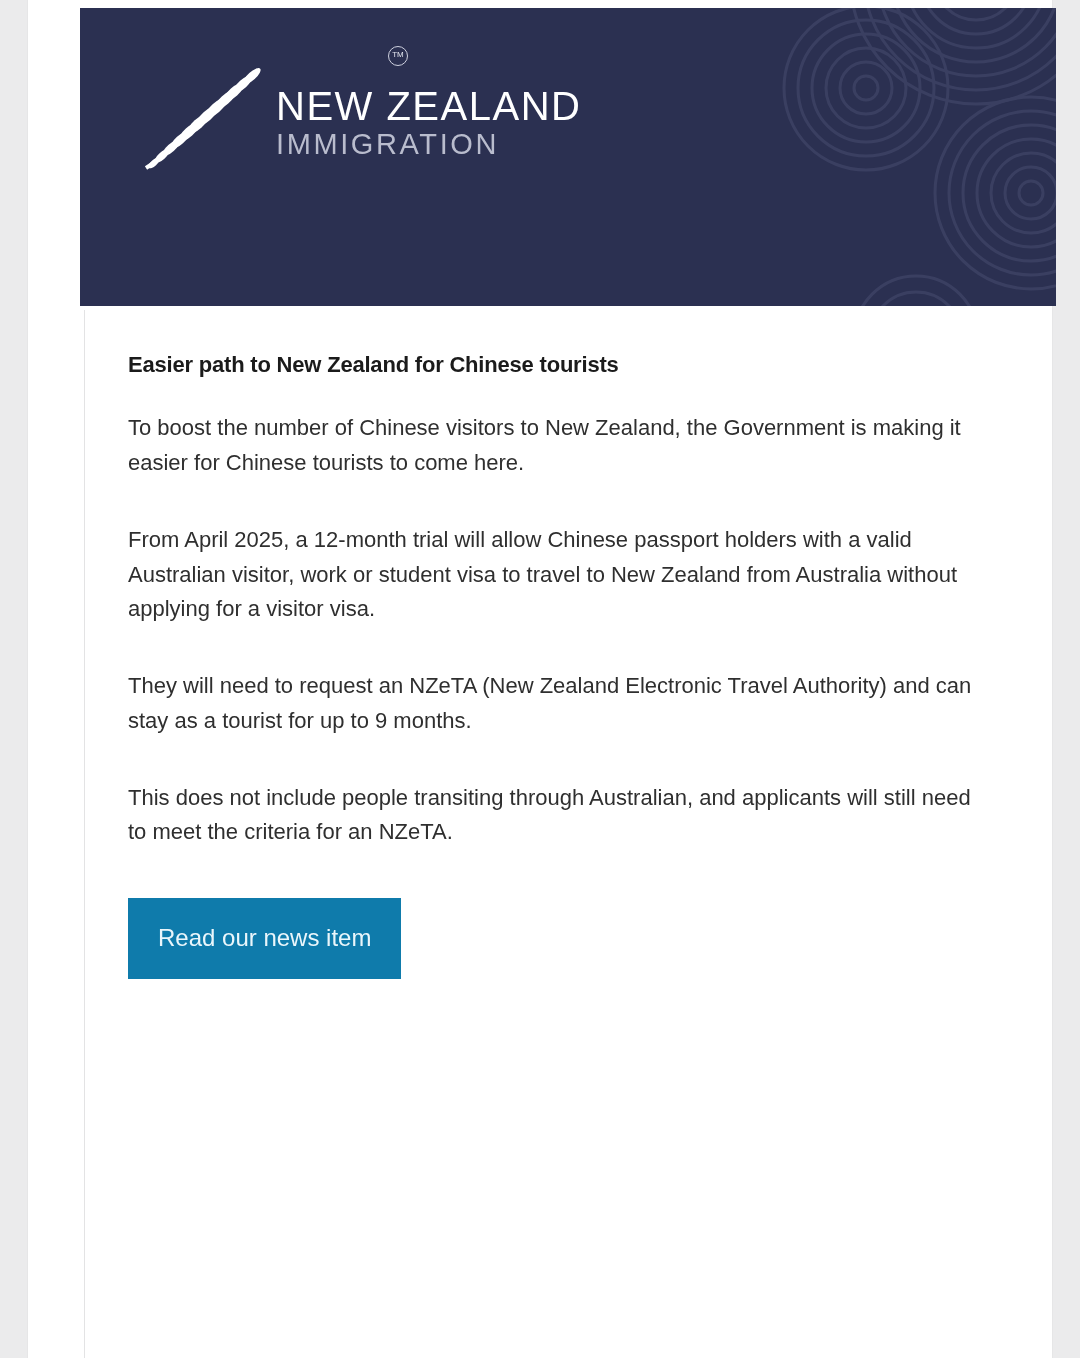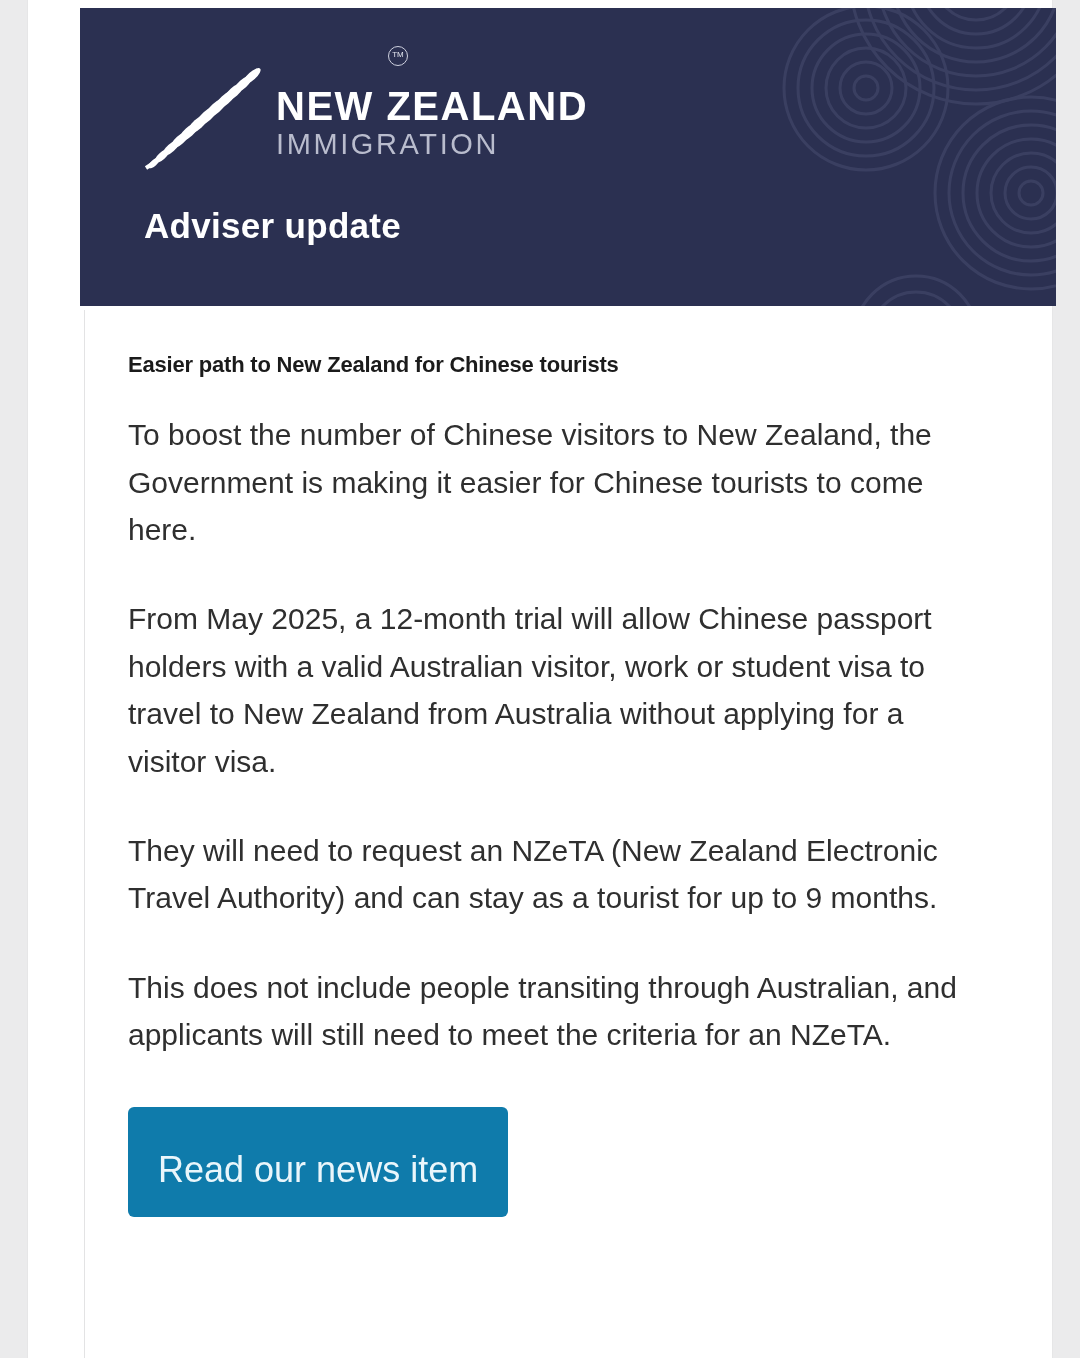--- a/index.html
+++ b/index.html
@@ -73,21 +73,21 @@
     margin-right: 6px;
     flex: none;
   }
   .logo-text {
     margin-top: 30px;
     position: relative;
   }
   .logo-line1 {
     color: #ffffff;
     font-size: 40px;
-    font-weight: bold;
+    font-weight: normal;
     letter-spacing: 1.5px;
     line-height: 1.0;
     text-align: center;
   }
   .logo-line2 {
     color: #b9bccd;
     font-size: 29px;
     font-weight: normal;
     letter-spacing: 2.6px;
     line-height: 1.3;
@@ -126,33 +126,33 @@
   h1.headline {
     margin: 0 0 34px 0;
     font-size: 22px;
     font-weight: bold;
     color: #1b1b1b;
     letter-spacing: -0.2px;
     line-height: 1.15;
   }
   p.para {
     margin: 0 0 42px 0;
-    font-size: 30px;
+    font-size: 22px;
     line-height: 1.58;
     color: #2f2f2f;
   }
   .cta {
     display: inline-block;
     margin: 6px 0 0 0;
     background: #0f7bab;
     color: #eaf6fb;
-    font-size: 36px;
-    padding: 45px 30px 29px 30px;
+    font-size: 24px;
+    padding: 28px 30px 29px 30px;
     border: none;
-    border-radius: 6px;
+    border-radius: 0;
     text-decoration: none;
     line-height: 1;
     cursor: pointer;
     font-family: "Liberation Sans", sans-serif;
   }
   .after-cta {
     margin-top: 66px;
   }
 </style>
 </head>
@@ -216,28 +216,27 @@
             <ellipse cx="14" cy="107" rx="7" ry="3" transform="rotate(-42 14 107)"></ellipse>
           </g>
         </svg>
         <div class="logo-text">
           <div class="tm">TM</div>
           <div class="logo-line1">NEW ZEALAND</div>
           <div class="logo-line2">IMMIGRATION</div>
         </div>
       </div>
 
-      <div class="adviser-update">Adviser update</div>
     </div>
 
     <div class="body-wrap">
       <h1 class="headline">Easier path to New Zealand for Chinese tourists</h1>
 
       <p class="para">To boost the number of Chinese visitors to New Zealand, the Government is making it easier for Chinese tourists to come here.</p>
-      <p class="para">From May 2025, a 12-month trial will allow Chinese passport holders with a valid Australian visitor, work or student visa to travel to New Zealand from Australia without applying for a visitor visa.</p>
+      <p class="para">From April 2025, a 12-month trial will allow Chinese passport holders with a valid Australian visitor, work or student visa to travel to New Zealand from Australia without applying for a visitor visa.</p>
       <p class="para">They will need to request an NZeTA (New Zealand Electronic Travel Authority) and can stay as a tourist for up to 9 months.</p>
       <p class="para">This does not include people transiting through Australian, and applicants will still need to meet the criteria for an NZeTA.</p>
 
       <a class="cta" href="#">Read our news item</a>
 
     </div>
 
   </div>
 </div>
 

